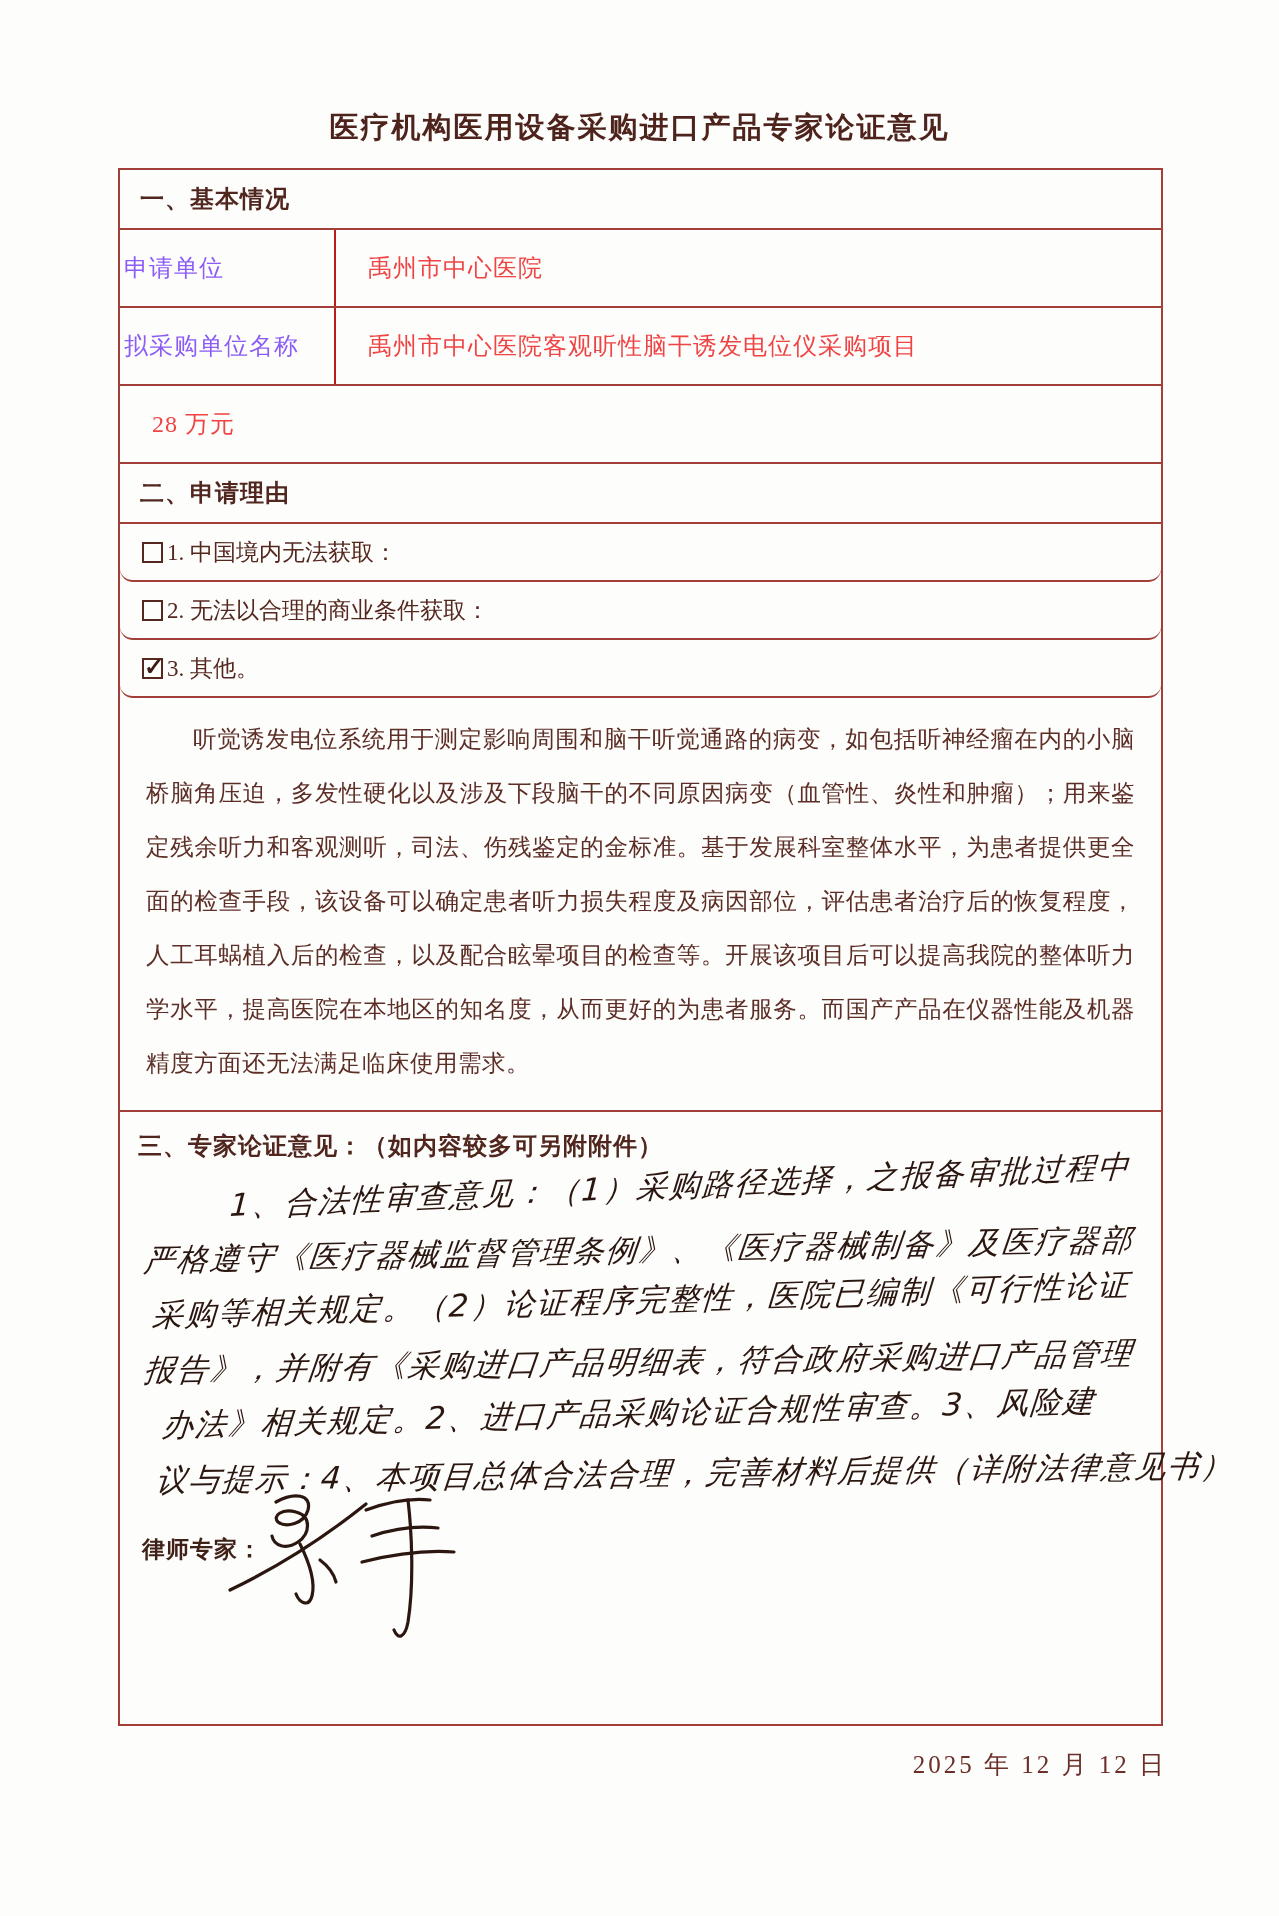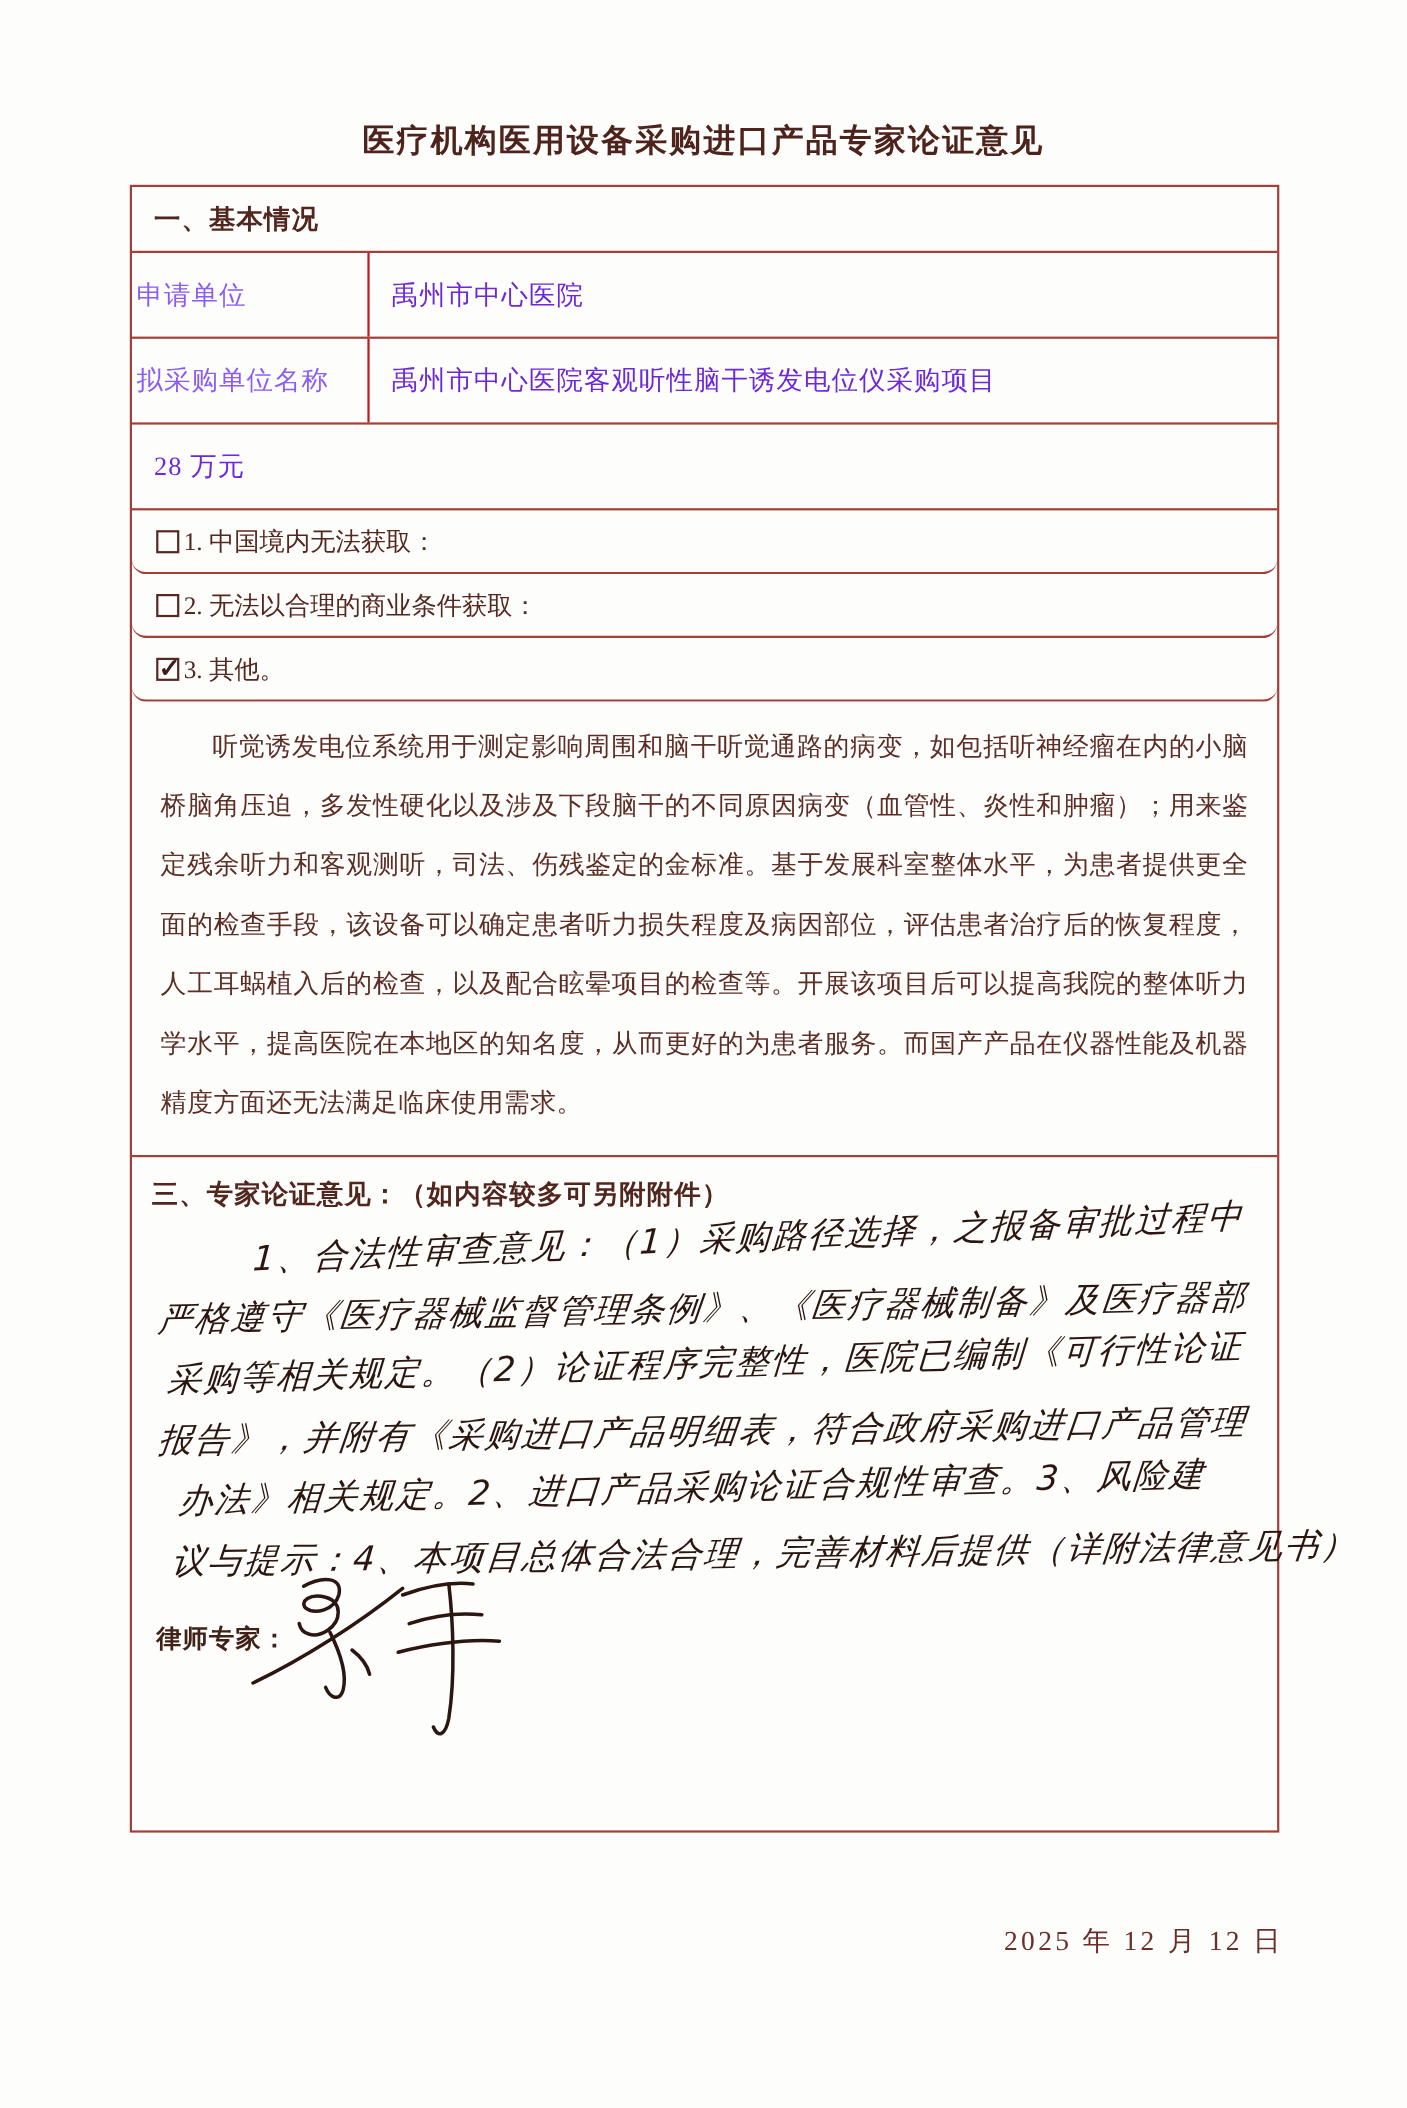--- a/index.html
+++ b/index.html
@@ -36,21 +36,21 @@
     font-weight:bold;font-size:24px;color:#50261e;
     letter-spacing:1px;
   }
   .kv .k{
     width:216px;flex:0 0 216px;align-self:stretch;
     border-right:2px solid #b91c1c;box-sizing:border-box;
     display:flex;align-items:center;padding-left:4px;
     font-size:24px;color:#8b5cf6;letter-spacing:1px;
   }
   .kv .v{
-    flex:1;padding:18px 20px;font-size:24px;color:#6d28d9;
+    flex:1;padding:18px 32px;font-size:24px;color:#ef4444;
     letter-spacing:1px;
   }
   .kv{min-height:78px;}
   .opt-row{height:58px;padding-left:22px;font-size:23px;color:#55281f;border-radius:13px;}
   .cb{
     display:inline-block;width:17px;height:17px;
     border:2px solid #55281f;margin-right:4px;
     vertical-align:-2px;position:relative;box-sizing:content-box;
   }
   .cb.checked::after{
@@ -114,20 +114,21 @@
 
   <div class="t-row kv">
     <div class="k">拟采购单位名称</div>
     <div class="v">禹州市中心医院客观听性脑干诱发电位仪采购项目</div>
   </div>
 
   <div class="t-row kv">
     <div class="v">28 万元</div>
   </div>
 
+  <div class="t-row sec-header">二、申请理由</div>
 
   <div class="t-row opt-row">
     <span class="cb"></span>
     <span>1. 中国境内无法获取：</span>
   </div>
 
   <div class="t-row opt-row">
     <span class="cb"></span>
     <span>2. 无法以合理的商业条件获取：</span>
   </div>

